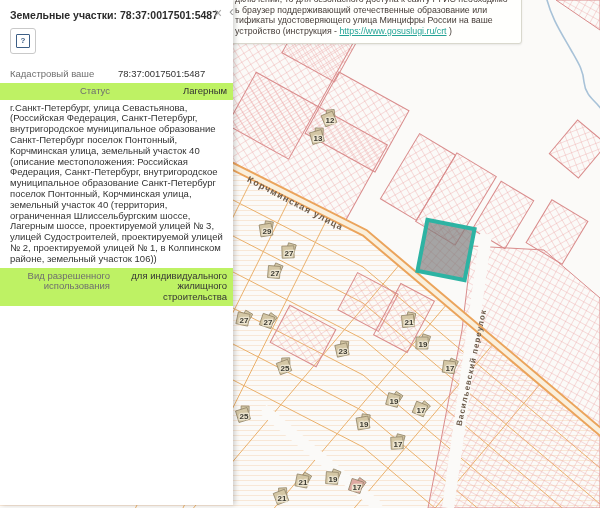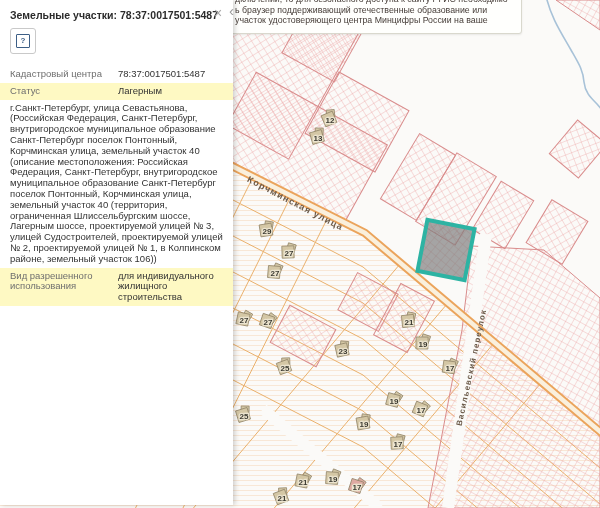--- a/index.html
+++ b/index.html
@@ -48,21 +48,21 @@
   .tool-btn{
     margin:5px 0 12px 10px;width:24px;height:24px;
     border:1px solid #c9c9c9;border-radius:3px;background:#fff;
     display:flex;align-items:center;justify-content:center;cursor:pointer;
   }
   .tool-btn .q-icon{
     width:12px;height:12px;border:1px solid #3d5f86;border-radius:1px;
     color:#3d5f86;font-size:8px;font-weight:bold;line-height:12px;text-align:center;
   }
   .prow{display:flex;padding:3px 6px 3px 10px;font-size:9.5px;line-height:10.8px;}
-  .prow.alt{background:#fef9c3;}
+  .prow.alt{background:#bef264;text-align:right;}
   .plabel{flex:none;width:100px;padding-right:8px;color:#6e6e6e;}
   .pvalue{flex:1;color:#333333;word-wrap:break-word;}
 </style>
 </head>
 <body>
 
 <svg id="map-svg" width="600" height="508" viewBox="0 0 600 508">
   <defs>
     <pattern id="rh" width="6.5" height="6.5" patternUnits="userSpaceOnUse" patternTransform="rotate(29)">
       <path d="M0 0H6.5M0 0V6.5" stroke="#eda3a3" stroke-width="0.7" fill="none"></path>
@@ -247,36 +247,37 @@
   <g id="streets">
       <text transform="translate(294 206) rotate(27.5)" class="street-label" font-size="9" text-anchor="middle">Корчминская улица</text>
       <text transform="translate(474 368) rotate(-78)" class="street-label" font-size="8" text-anchor="middle">Васильевский переулок</text>
     </g>
 </svg>
 
 <div class="notification">
   <div>
       <div>дключении, то для безопасного доступа к сайту РГИС необходимо</div>
       <div>ь браузер поддерживающий отечественные образование или</div>
-      <div>участок удостоверяющего центра Минцифры России на ваше</div>
+      <div>тификаты удостоверяющего улица Минцифры России на ваше</div>
+      <div>устройство (инструкция - <a class="notif-link" href="#">https://www.gosuslugi.ru/crt</a> )</div>
     </div>
 </div>
 <div class="collapse-chevron">‹</div>
 
 <div class="panel">
   <div class="panel-header">
     <div class="panel-title">Земельные участки: 78:37:0017501:5487</div>
     <div class="panel-close">×</div>
   </div>
   <div class="tool-btn">
     <div class="q-icon">?</div>
   </div>
   <div>
       <div class="prow">
-        <div class="plabel">Кадастровый центра</div>
+        <div class="plabel">Кадастровый ваше</div>
         <div class="pvalue">78:37:0017501:5487</div>
       </div>
       <div class="prow alt">
         <div class="plabel">Статус</div>
         <div class="pvalue">Лагерным</div>
       </div>
       <div class="prow">
         <div class="pvalue">г.Санкт-Петербург, улица Севастьянова, (Российская Федерация, Санкт-Петербург, внутригородское муниципальное образование Санкт-Петербург поселок Понтонный, Корчминская улица, земельный участок 40 (описание местоположения: Российская Федерация, Санкт-Петербург, внутригородское муниципальное образование Санкт-Петербург поселок Понтонный, Корчминская улица, земельный участок 40 (территория, ограниченная Шлиссельбургским шоссе, Лагерным шоссе, проектируемой улицей № 3, улицей Судостроителей, проектируемой улицей № 2, проектируемой улицей № 1, в Колпинском районе, земельный участок 106))</div>
       </div>
       <div class="prow alt">

